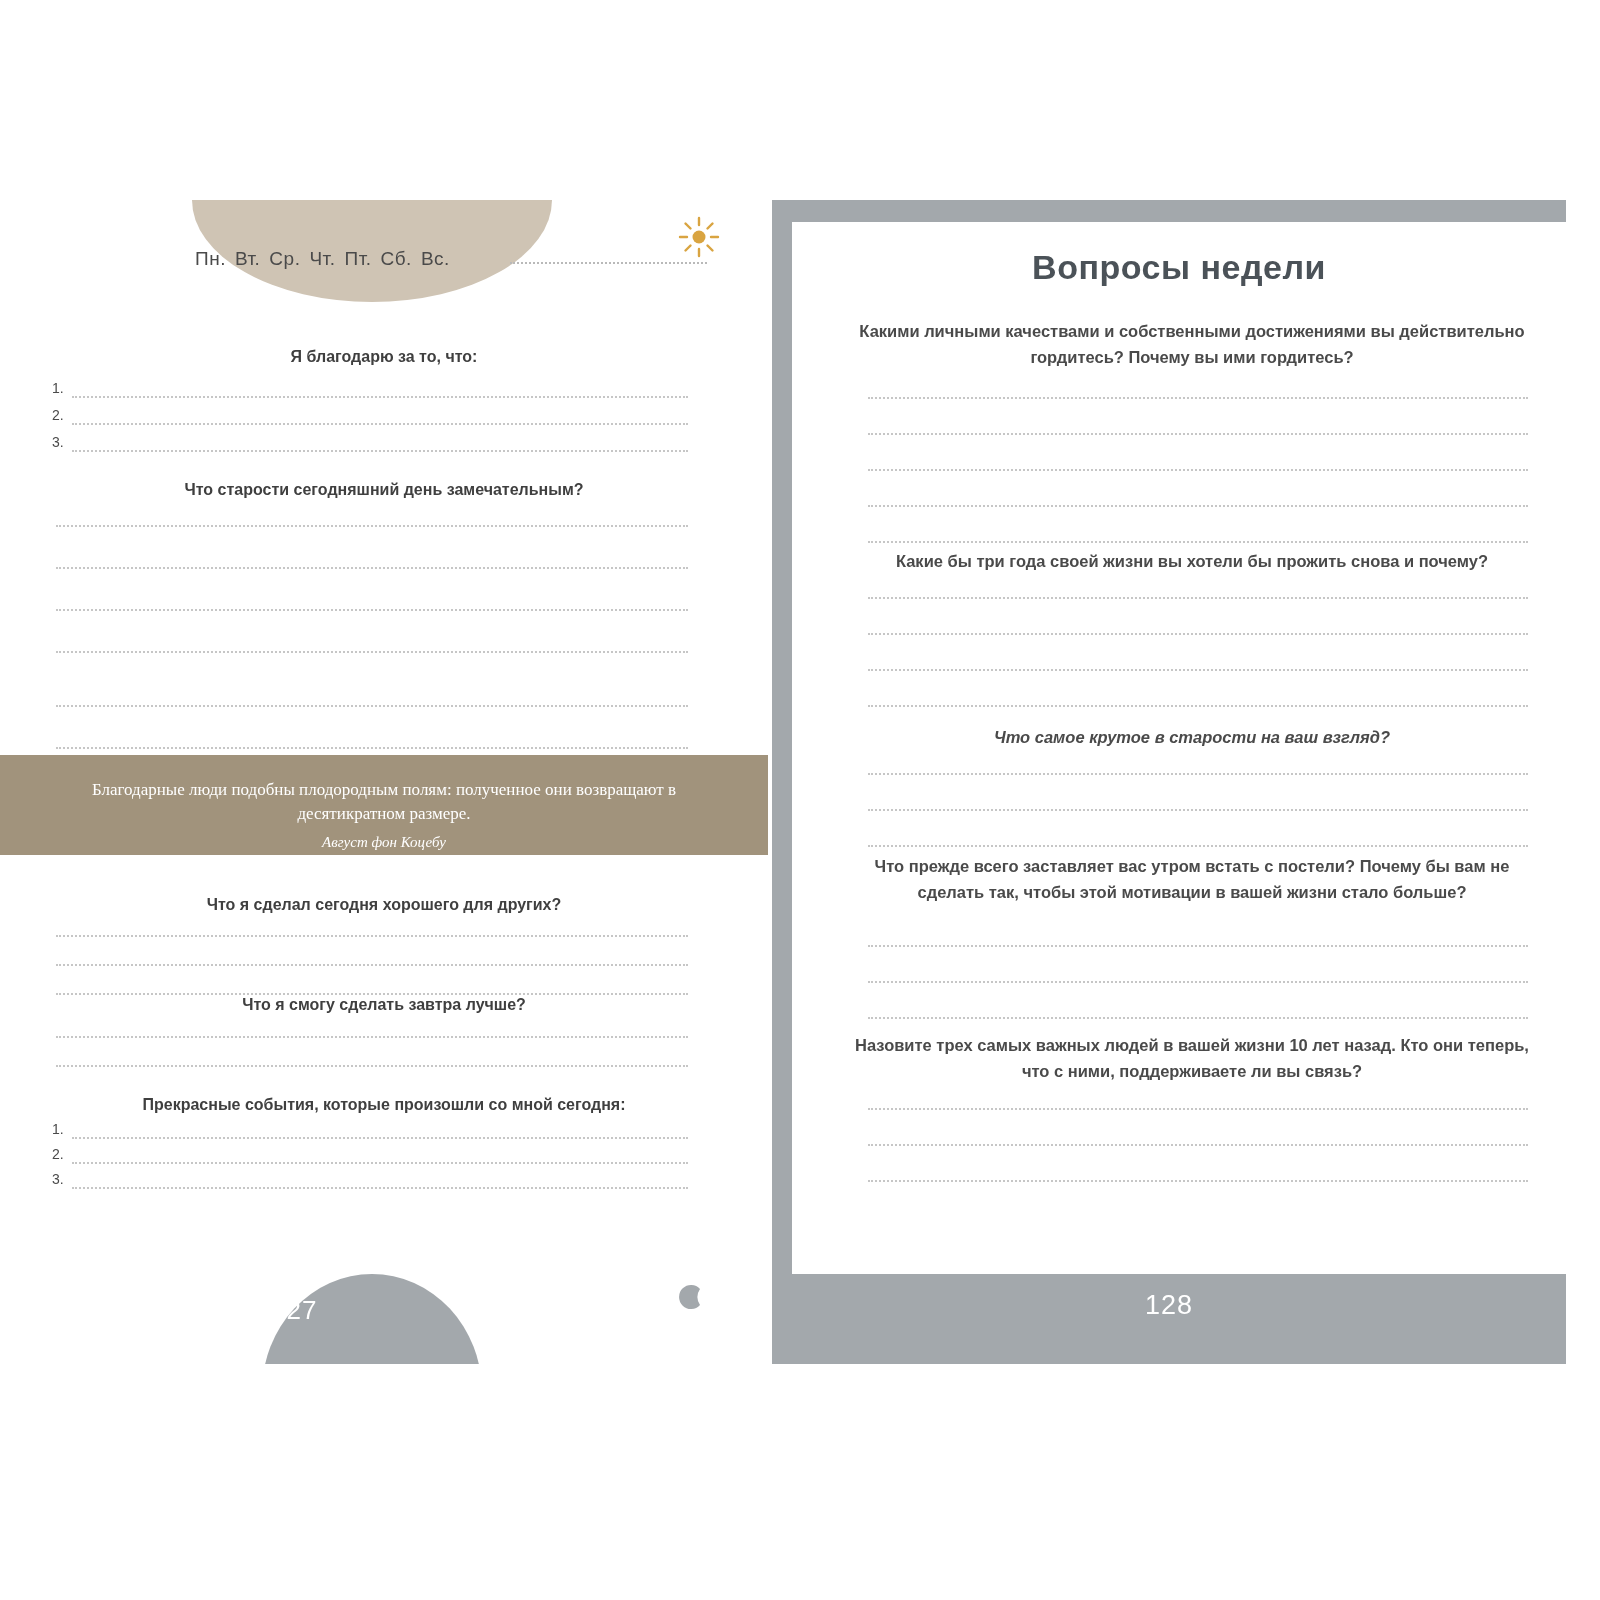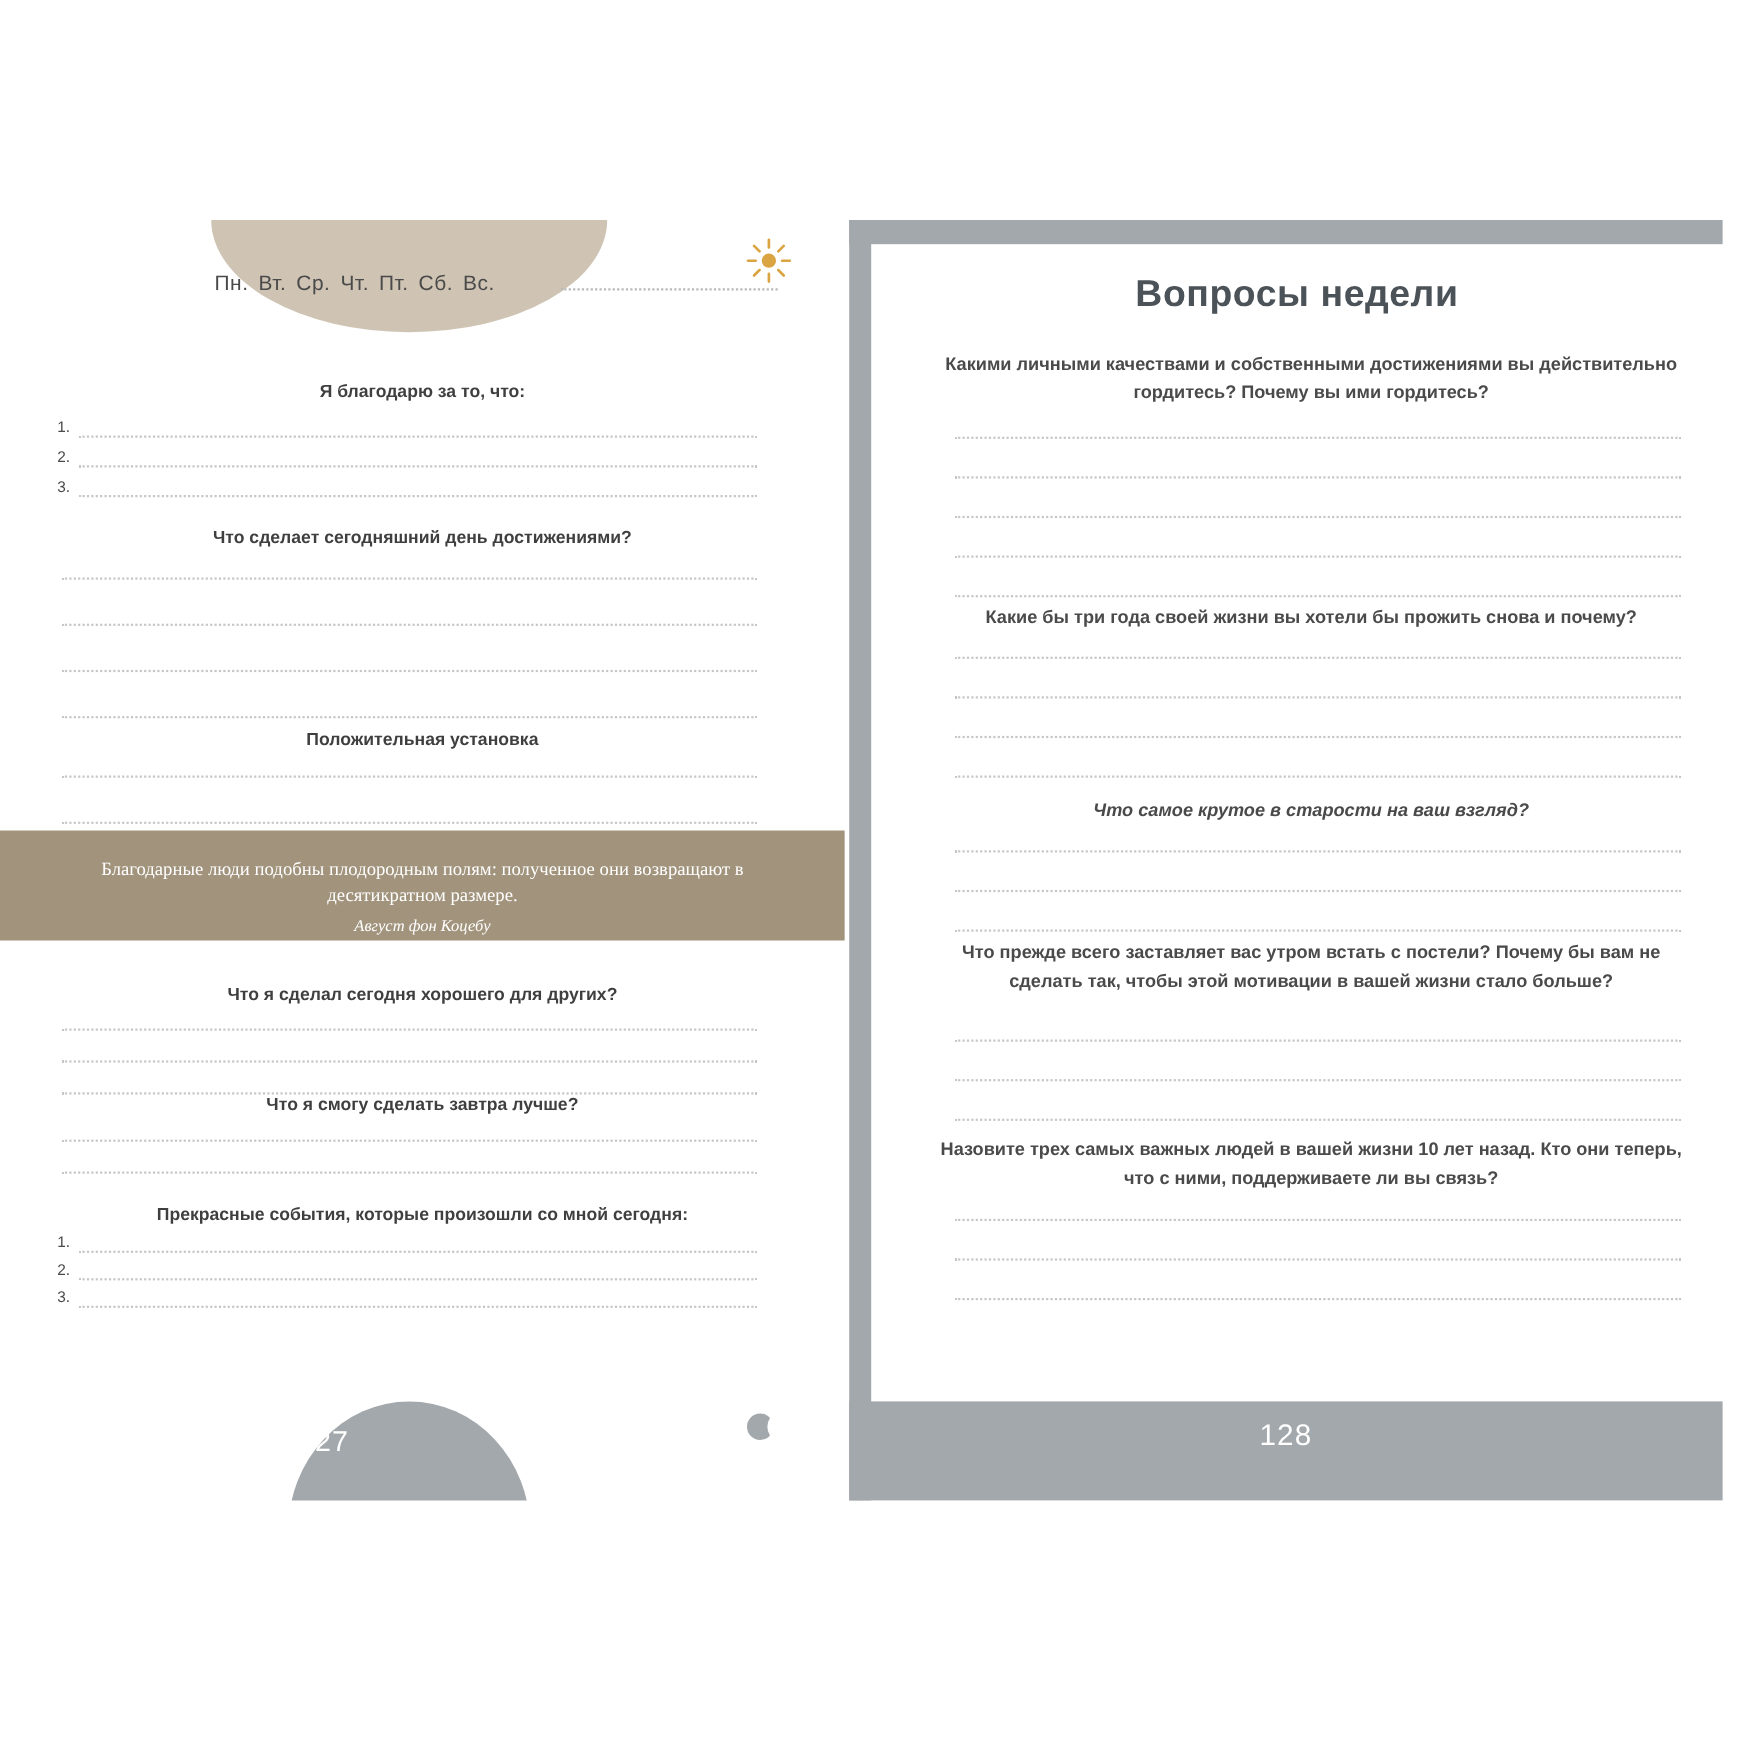--- a/index.html
+++ b/index.html
@@ -258,27 +258,26 @@
     <div class="date-dots"></div>
 
     <div class="l-heading" style="top:148px;">Я благодарю за то, что:</div>
     <div class="num" style="top:180px;">1.</div>
     <div class="dot-line numbered" style="top:196px;"></div>
     <div class="num" style="top:207px;">2.</div>
     <div class="dot-line numbered" style="top:223px;"></div>
     <div class="num" style="top:234px;">3.</div>
     <div class="dot-line numbered" style="top:250px;"></div>
 
-    <div class="l-heading" style="top:281px;">Что сделает сегодняшний день достижениями?</div>
+    <div class="l-heading" style="top:281px;">Что старости сегодняшний день замечательным?</div>
     <div class="dot-line" style="top:325px;"></div>
     <div class="dot-line" style="top:367px;"></div>
     <div class="dot-line" style="top:409px;"></div>
     <div class="dot-line" style="top:451px;"></div>
 
-    <div class="l-heading" style="top:464px;">Положительная установка</div>
     <div class="dot-line" style="top:505px;"></div>
     <div class="dot-line" style="top:547px;"></div>
 
     <div class="quote-band">
       <div class="quote-text">Благодарные люди подобны плодородным полям: полученное они возвращают в десятикратном размере.</div>
       <div class="quote-author">Август фон Коцебу</div>
     </div>
 
     <div class="l-heading" style="top:696px;">Что я сделал сегодня хорошего для других?</div>
     <div class="dot-line" style="top:735px;"></div>

